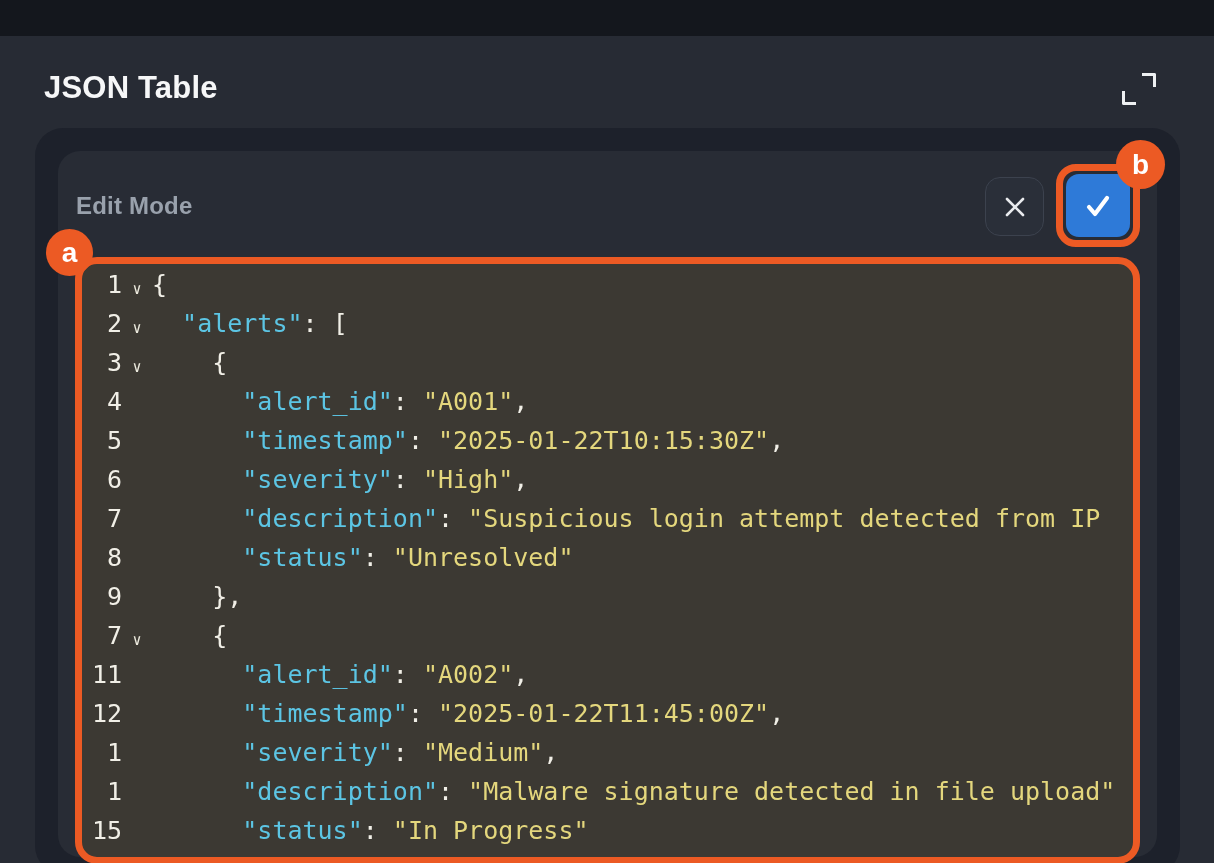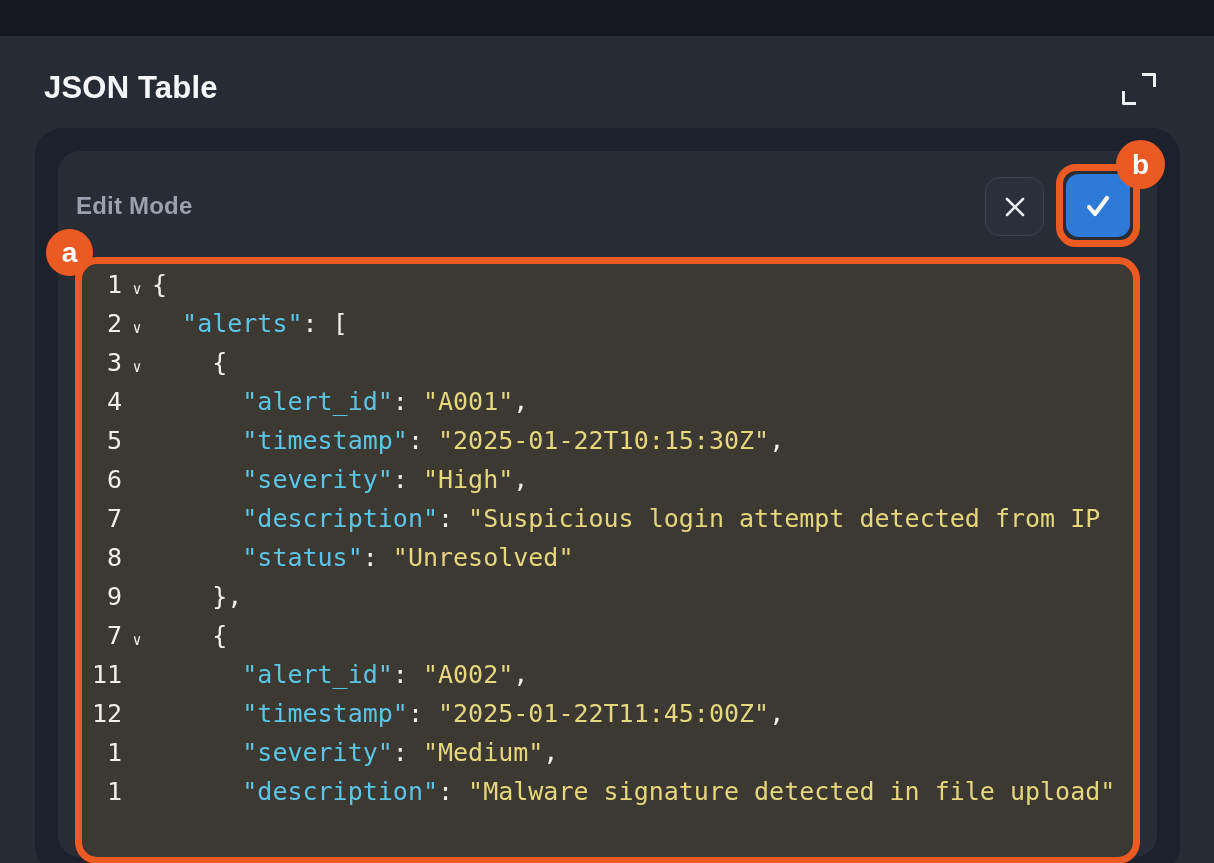--- a/index.html
+++ b/index.html
@@ -140,19 +140,20 @@
         <div class="code-line"><span class="ln">5</span><span class="fold"></span><span class="code"><span class="p">      </span><span class="k">"timestamp"</span><span class="p">: </span><span class="s">"2025-01-22T10:15:30Z"</span><span class="p">,</span></span></div>
         <div class="code-line"><span class="ln">6</span><span class="fold"></span><span class="code"><span class="p">      </span><span class="k">"severity"</span><span class="p">: </span><span class="s">"High"</span><span class="p">,</span></span></div>
         <div class="code-line"><span class="ln">7</span><span class="fold"></span><span class="code"><span class="p">      </span><span class="k">"description"</span><span class="p">: </span><span class="s">"Suspicious login attempt detected from IP</span></span></div>
         <div class="code-line"><span class="ln">8</span><span class="fold"></span><span class="code"><span class="p">      </span><span class="k">"status"</span><span class="p">: </span><span class="s">"Unresolved"</span></span></div>
         <div class="code-line"><span class="ln">9</span><span class="fold"></span><span class="code"><span class="p">    },</span></span></div>
         <div class="code-line"><span class="ln">7</span><span class="fold">∨</span><span class="code"><span class="p">    {</span></span></div>
         <div class="code-line"><span class="ln">11</span><span class="fold"></span><span class="code"><span class="p">      </span><span class="k">"alert_id"</span><span class="p">: </span><span class="s">"A002"</span><span class="p">,</span></span></div>
         <div class="code-line"><span class="ln">12</span><span class="fold"></span><span class="code"><span class="p">      </span><span class="k">"timestamp"</span><span class="p">: </span><span class="s">"2025-01-22T11:45:00Z"</span><span class="p">,</span></span></div>
         <div class="code-line"><span class="ln">1</span><span class="fold"></span><span class="code"><span class="p">      </span><span class="k">"severity"</span><span class="p">: </span><span class="s">"Medium"</span><span class="p">,</span></span></div>
         <div class="code-line"><span class="ln">1</span><span class="fold"></span><span class="code"><span class="p">      </span><span class="k">"description"</span><span class="p">: </span><span class="s">"Malware signature detected in file upload"</span></span></div>
+        <div class="code-line"><span class="ln">15</span><span class="fold"></span><span class="code"><span class="p">      </span><span class="k">"status"</span><span class="p">: </span><span class="s">"In Progress"</span></span></div>
       </div>
   </div>
 
   <div class="badge badge-a">a</div>
   <div class="badge badge-b">b</div>
 
 </div>
 
 </body></html>

